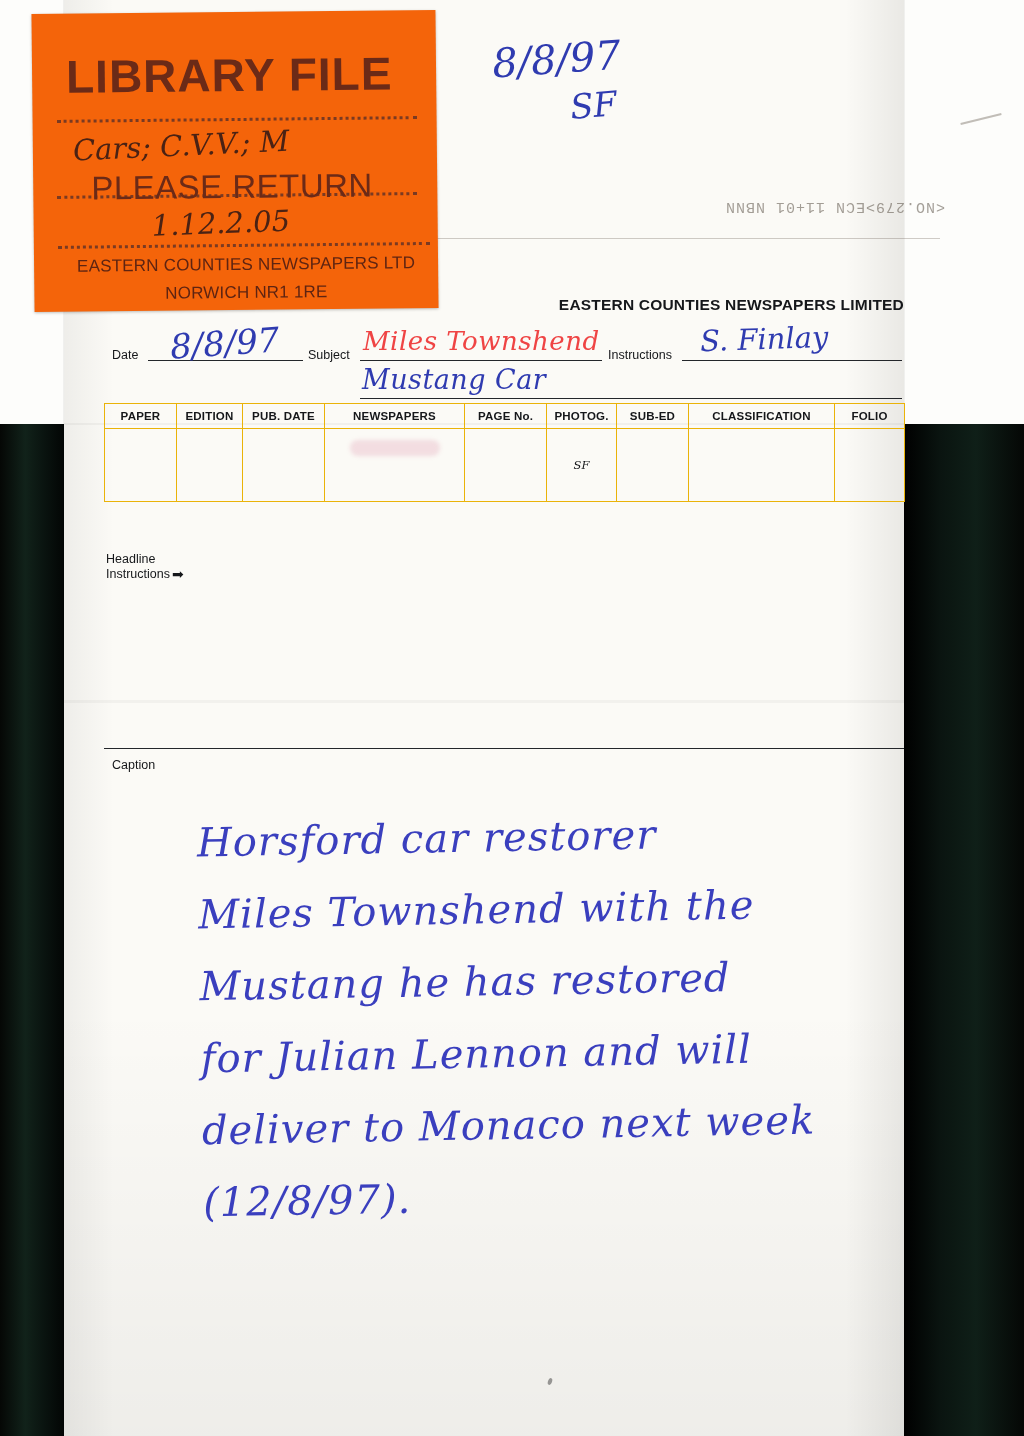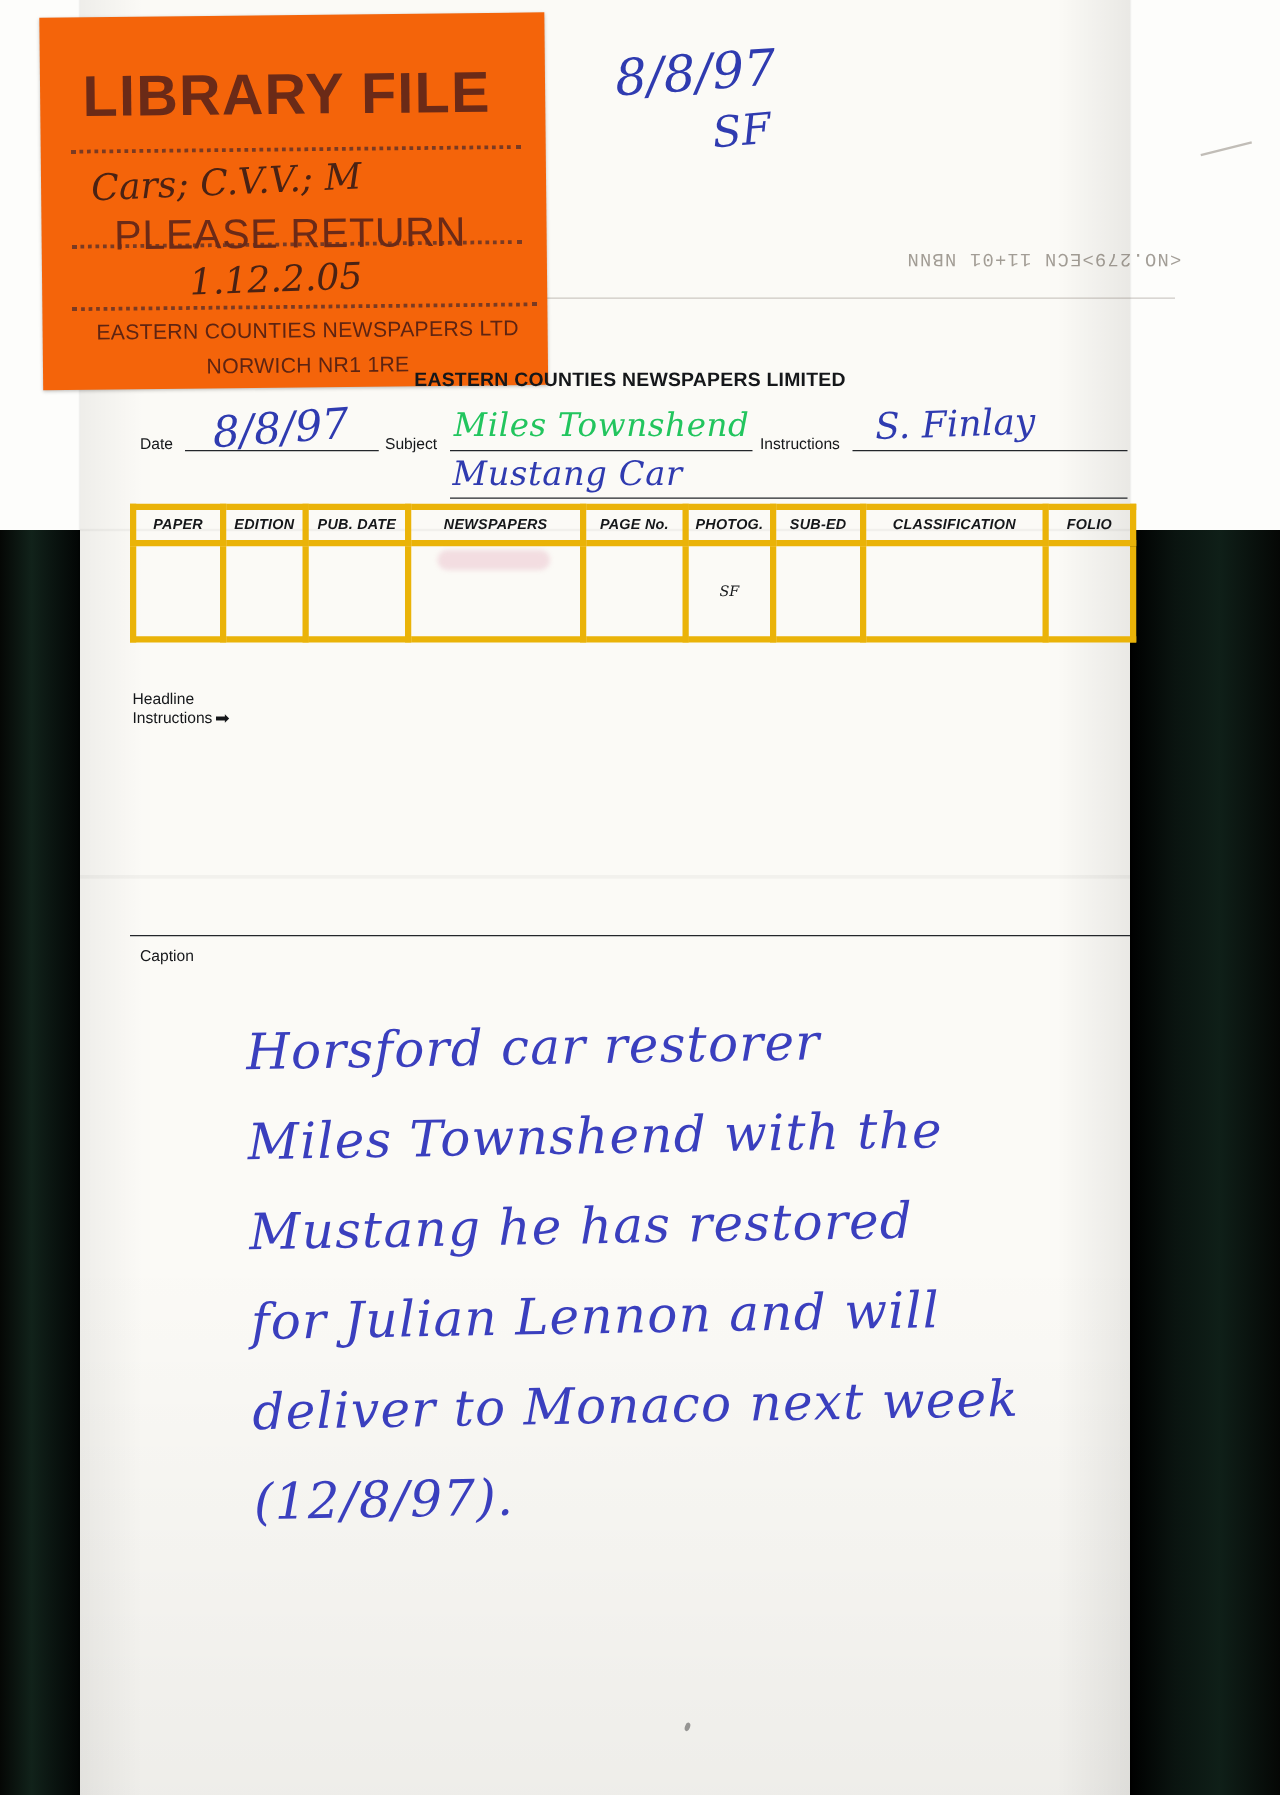--- a/index.html
+++ b/index.html
@@ -173,21 +173,21 @@
     font-size: 34px;
     transform: rotate(-5deg);
     color: #2f3bb0;
   }
 
   
   .form-company {
     position: absolute;
     left: 104px; top: 296px;
     width: 800px;
-    text-align: center;
+    text-align: right;
     font-size: 15.5px;
     font-weight: bold;
     color: #15171a;
     letter-spacing: 0.2px;
   }
   .lbl {
     position: absolute;
     font-size: 12.5px;
     color: #15171a;
   }
@@ -204,46 +204,45 @@
   .rule-subject { left: 360px; top: 360px; width: 242px; }
   .rule-photog  { left: 682px; top: 360px; width: 220px; }
   .rule-second  { left: 360px; top: 398px; width: 542px; }
 
   .hw-date-field {
     position: absolute; left: 170px; top: 323px;
     font-size: 34px; transform: rotate(-4deg); color: #2f3bb0;
   }
   .hw-subject {
     position: absolute; left: 363px; top: 326px;
-    font-size: 26px; color: #22c55e; letter-spacing: 0.5px;
+    font-size: 26px; color: #ef4444; letter-spacing: 0.5px;
   }
   .hw-subject2 {
     position: absolute; left: 362px; top: 364px;
     font-size: 27px; color: #2f3bb0; letter-spacing: 0.5px;
   }
   .hw-photog {
     position: absolute; left: 700px; top: 322px;
     font-size: 29px; color: #2f3bb0; transform: rotate(-2deg);
   }
 
   
   #form-table {
     position: absolute;
     left: 104px; top: 403px;
     width: 800px;
     border-collapse: collapse;
     table-layout: fixed;
   }
   #form-table th, #form-table td {
-    border: 5px solid #eab308;
+    border: 1px solid #eab308;
     font-size: 11.5px;
     color: #15171a;
     text-align: center;
     padding: 0;
-    font-style: italic;
   }
   #form-table thead th {
     height: 24px;
     font-weight: bold;
     letter-spacing: 0.2px;
   }
   #form-table tr.body-row td { height: 72px; }
   #form-table tr.hint-row td {
     height: 22px;
     font-size: 11px;

